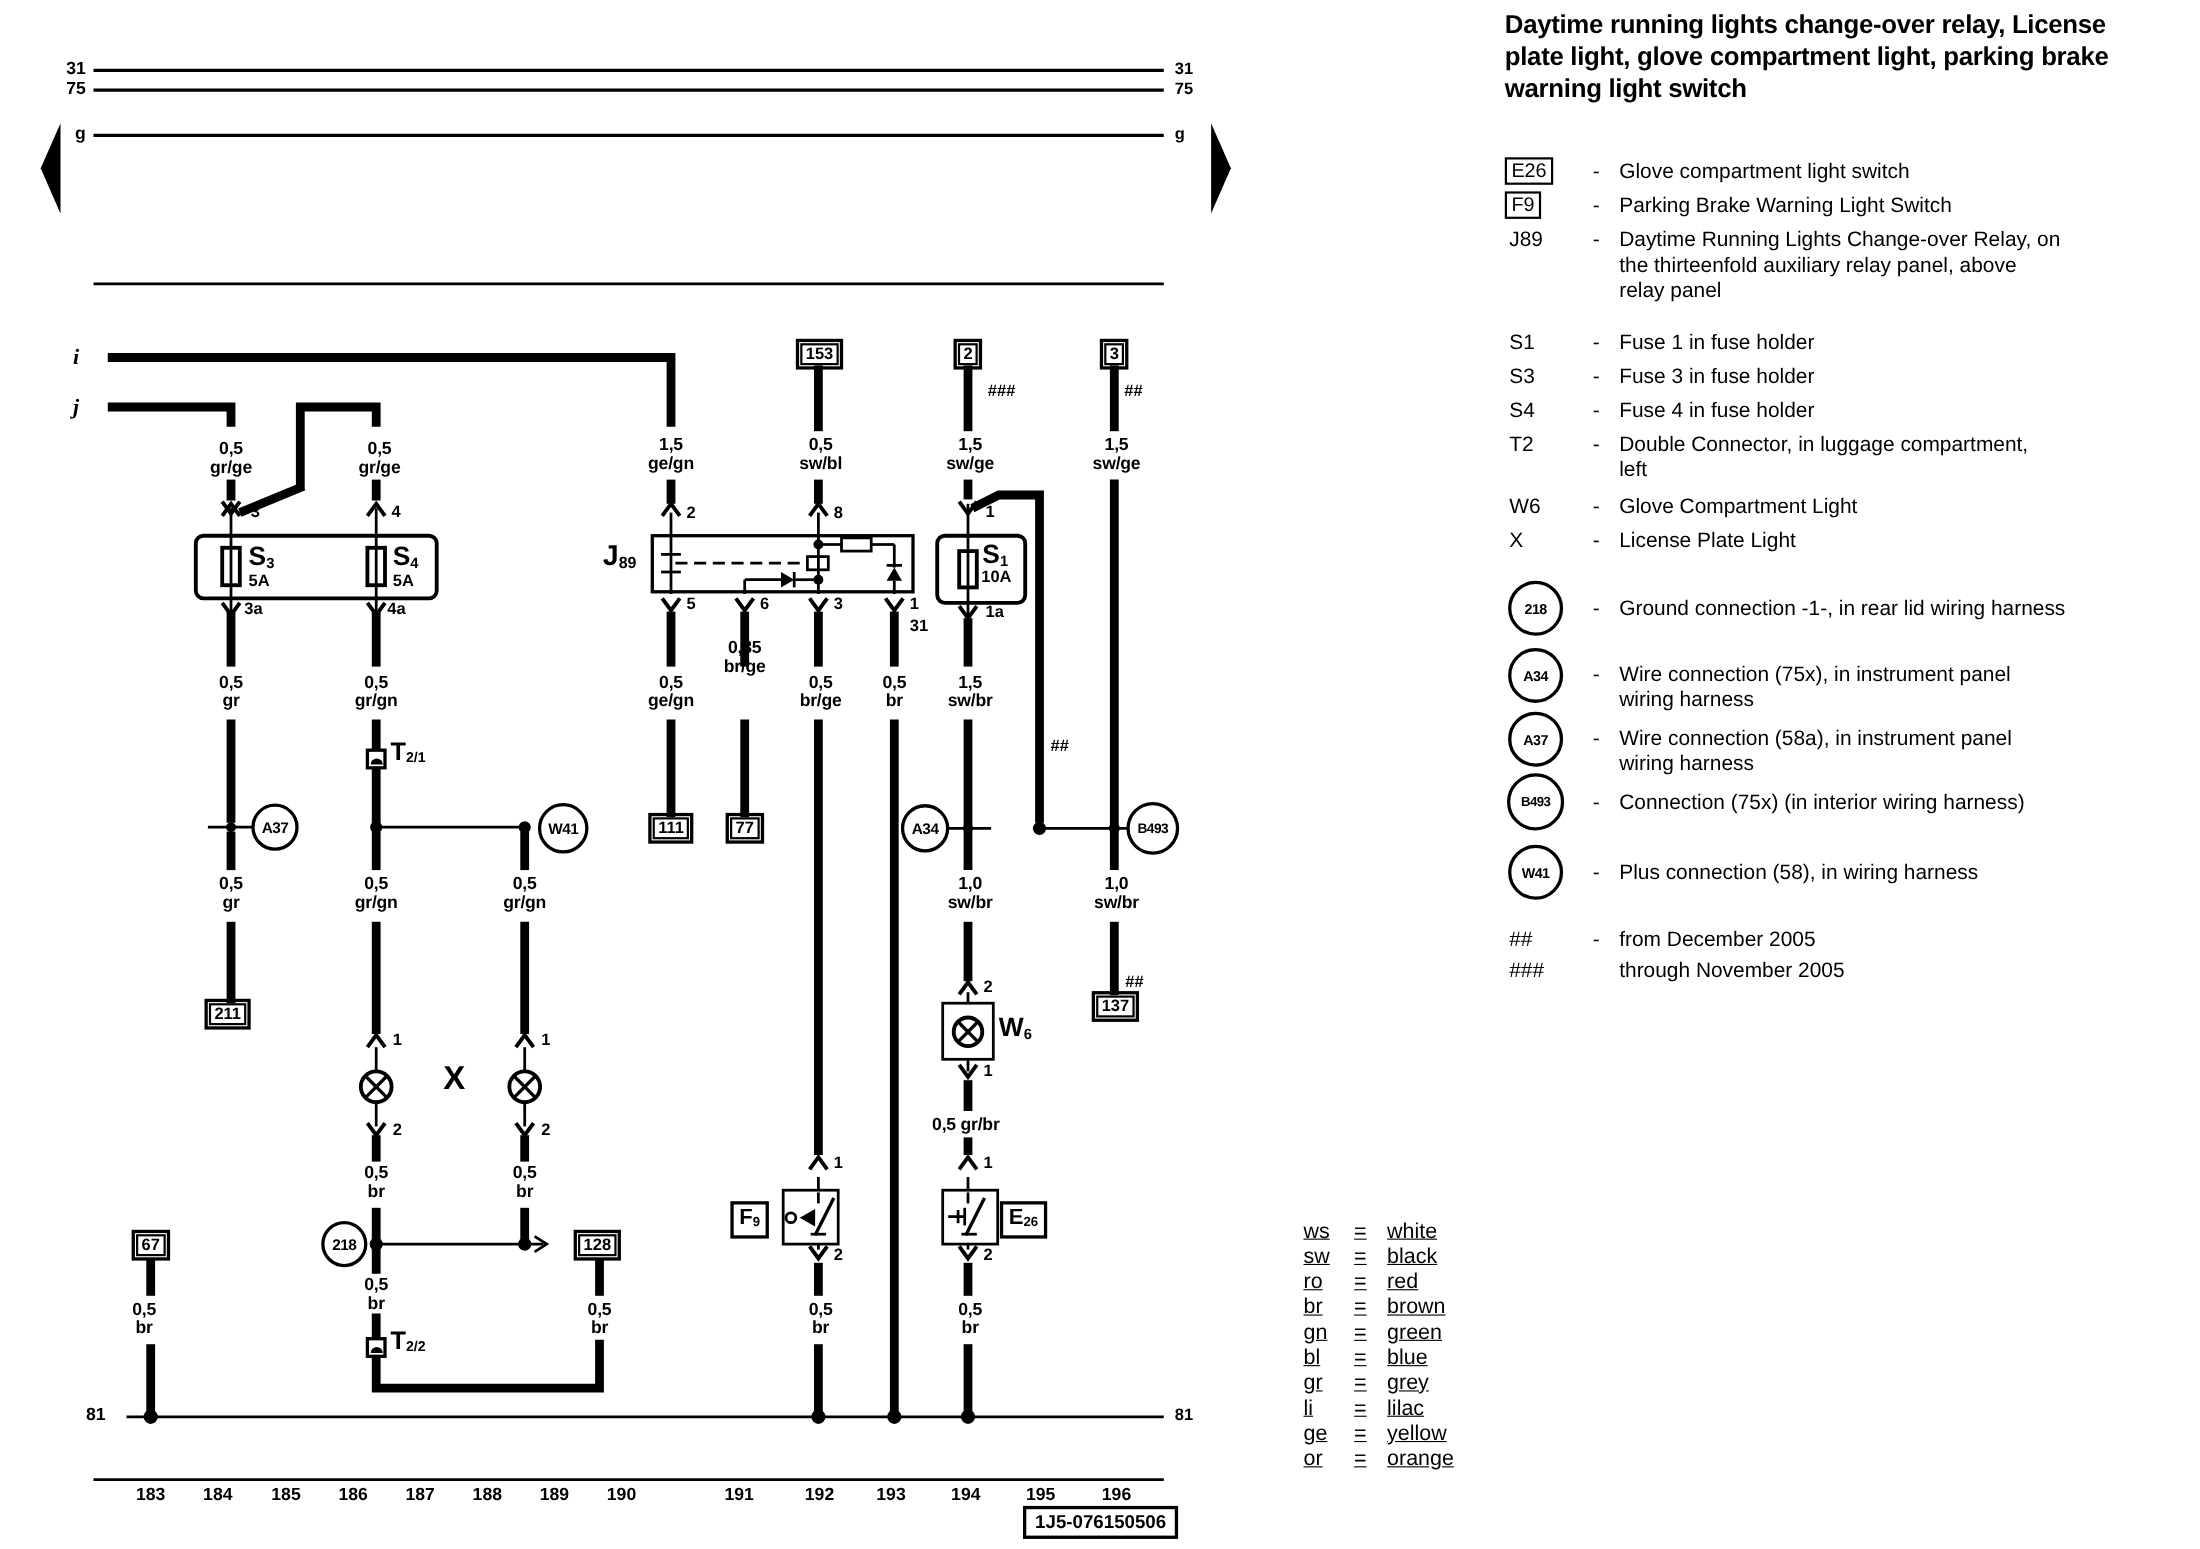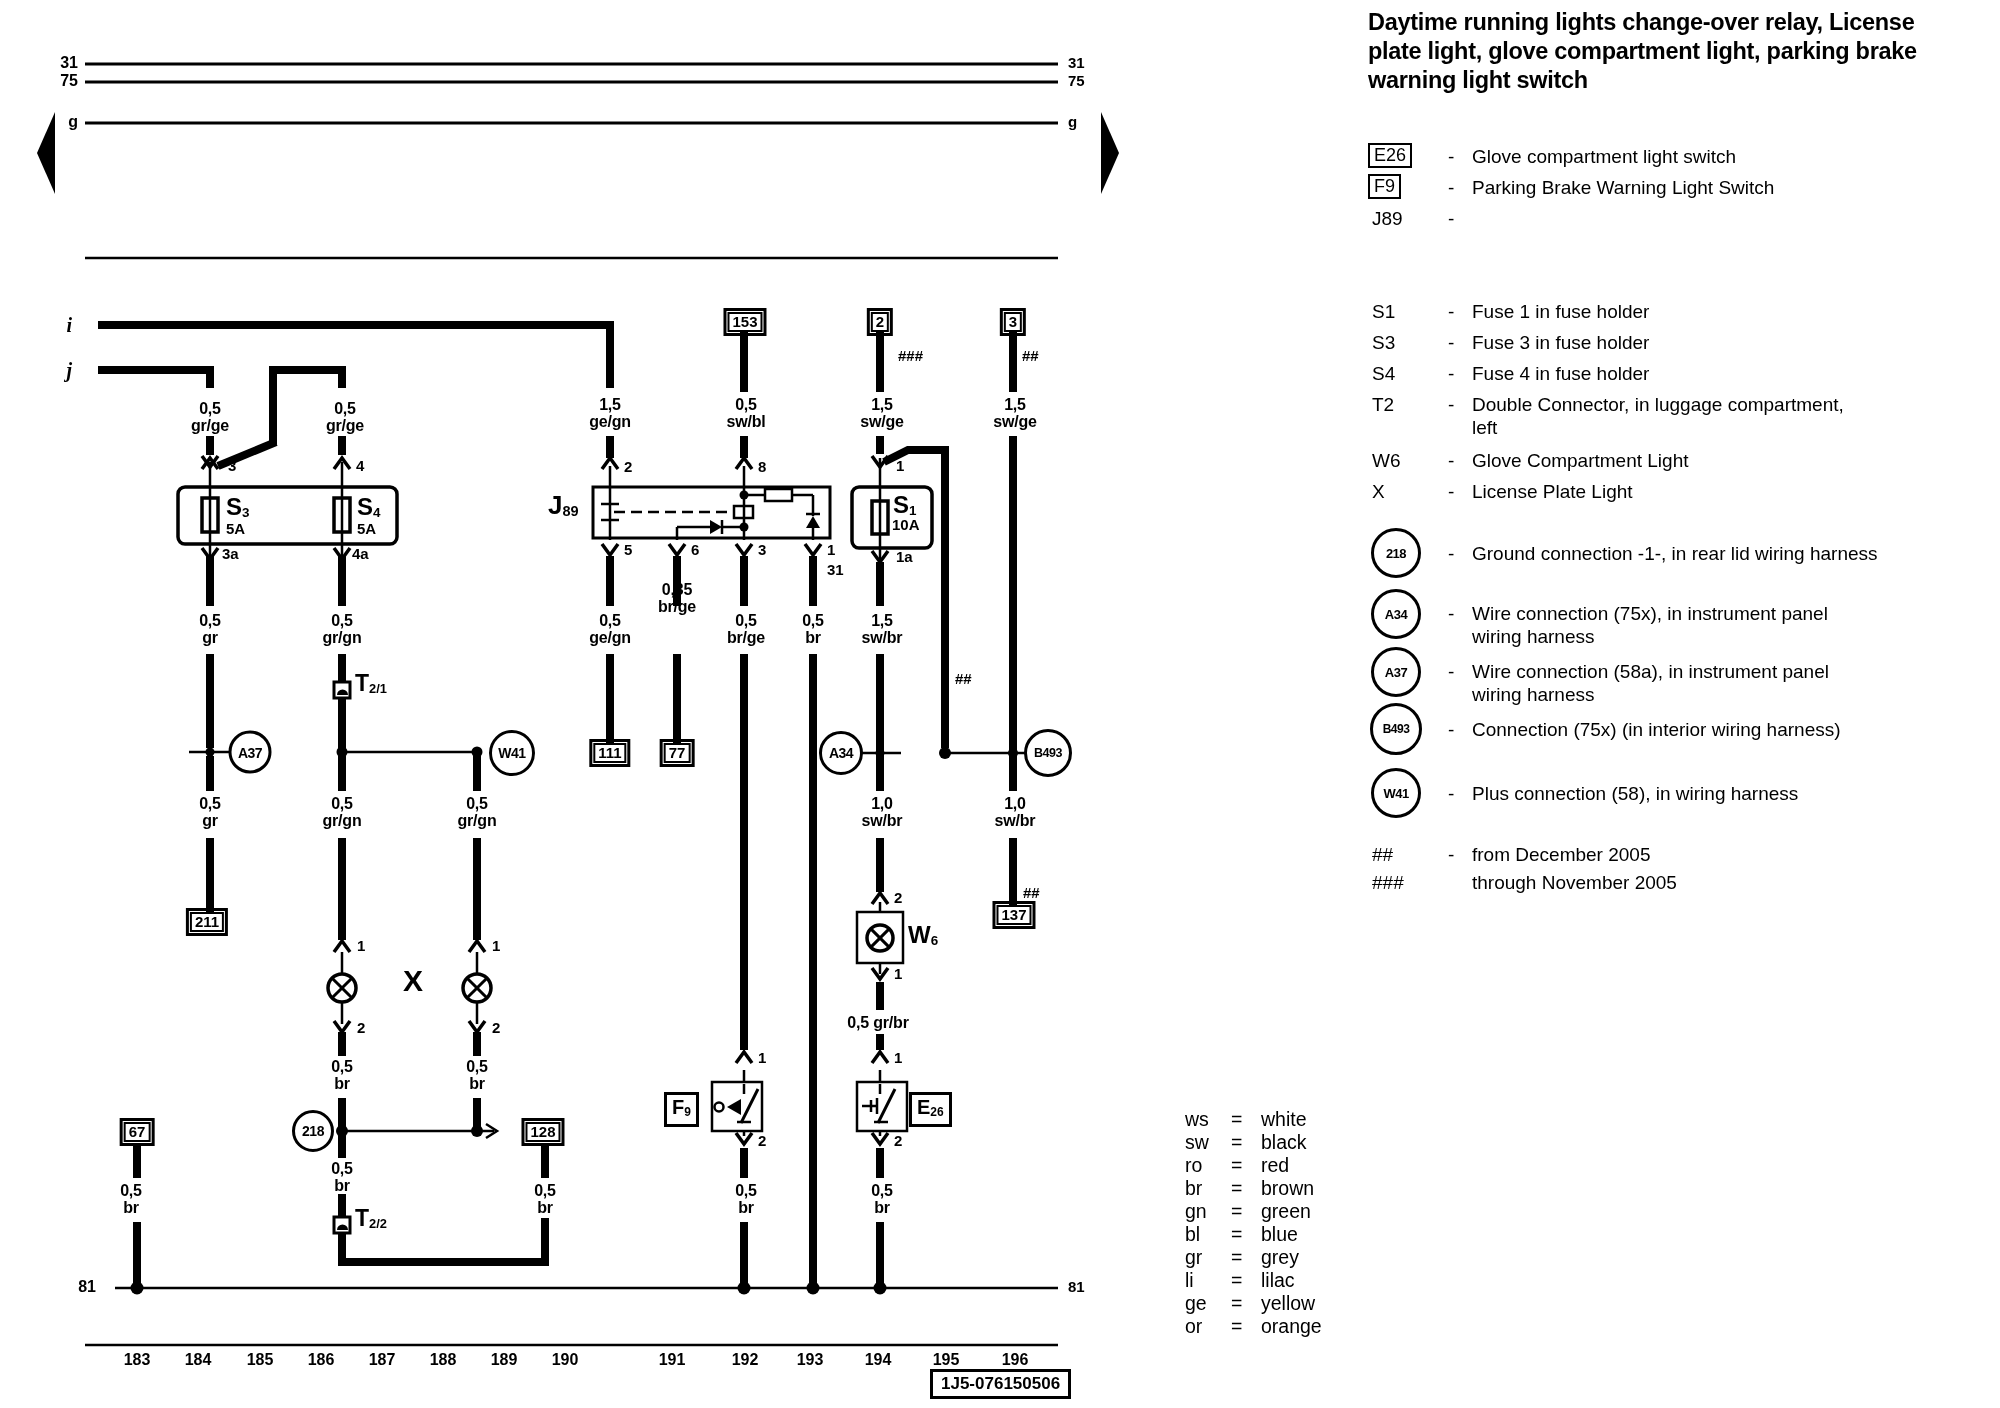--- a/index.html
+++ b/index.html
@@ -31,21 +31,21 @@
   .title{position:absolute;font:bold 23.5px/29px "Liberation Sans",sans-serif;white-space:pre-line;letter-spacing:-0.3px;}
   .leg-sym{position:absolute;font:19px/23px "Liberation Sans",sans-serif;white-space:nowrap;}
   .leg-box{position:absolute;border:2.5px solid #000;padding:0 4px;font:18px/21px "Liberation Sans",sans-serif;background:#fff;}
   .leg-circ{position:absolute;transform:translate(-50%,-50%);border:3px solid #000;border-radius:50%;
             background:#fff;display:flex;align-items:center;justify-content:center;
             font:bold 13px/13px "Liberation Sans",sans-serif;letter-spacing:-0.5px;}
   .leg-dash{position:absolute;font:19px/23px "Liberation Sans",sans-serif;}
   .leg-text{position:absolute;font:19px/23px "Liberation Sans",sans-serif;white-space:pre-line;}
   .clr{position:absolute;display:grid;grid-template-columns:46px 30px auto;
        font:19.5px/23.6px "Liberation Sans",sans-serif;}
-  .clr span{display:block;}
+  .clr span{display:block;text-decoration:underline;}
 </style>
 </head>
 <body>
 
 <div id="stage">
 
 <svg width="1130" height="1408" viewBox="0 0 1130 1408">
 
   <g stroke="#000" fill="none">
     <line x1="85" y1="64" x2="1058" y2="64" stroke-width="3"></line>
@@ -408,20 +408,23 @@
 <div class="leg-box" style="left:1368px;top:143px">E26</div>
 <span class="leg-dash" style="left:1448px;top:145px">-</span>
 <div class="leg-text" style="left:1472px;top:145px">Glove compartment light switch</div>
 
 <div class="leg-box" style="left:1368px;top:174px">F9</div>
 <span class="leg-dash" style="left:1448px;top:176px">-</span>
 <div class="leg-text" style="left:1472px;top:176px">Parking Brake Warning Light Switch</div>
 
 <span class="leg-sym" style="left:1372px;top:207px">J89</span>
 <span class="leg-dash" style="left:1448px;top:207px">-</span>
+<div class="leg-text" style="left:1472px;top:207px">Daytime Running Lights Change-over Relay, on
+the thirteenfold auxiliary relay panel, above
+relay panel</div>
 
 <span class="leg-sym" style="left:1372px;top:300px">S1</span>
 <span class="leg-dash" style="left:1448px;top:300px">-</span>
 <div class="leg-text" style="left:1472px;top:300px">Fuse 1 in fuse holder</div>
 
 <span class="leg-sym" style="left:1372px;top:331px">S3</span>
 <span class="leg-dash" style="left:1448px;top:331px">-</span>
 <div class="leg-text" style="left:1472px;top:331px">Fuse 3 in fuse holder</div>
 
 <span class="leg-sym" style="left:1372px;top:362px">S4</span>

